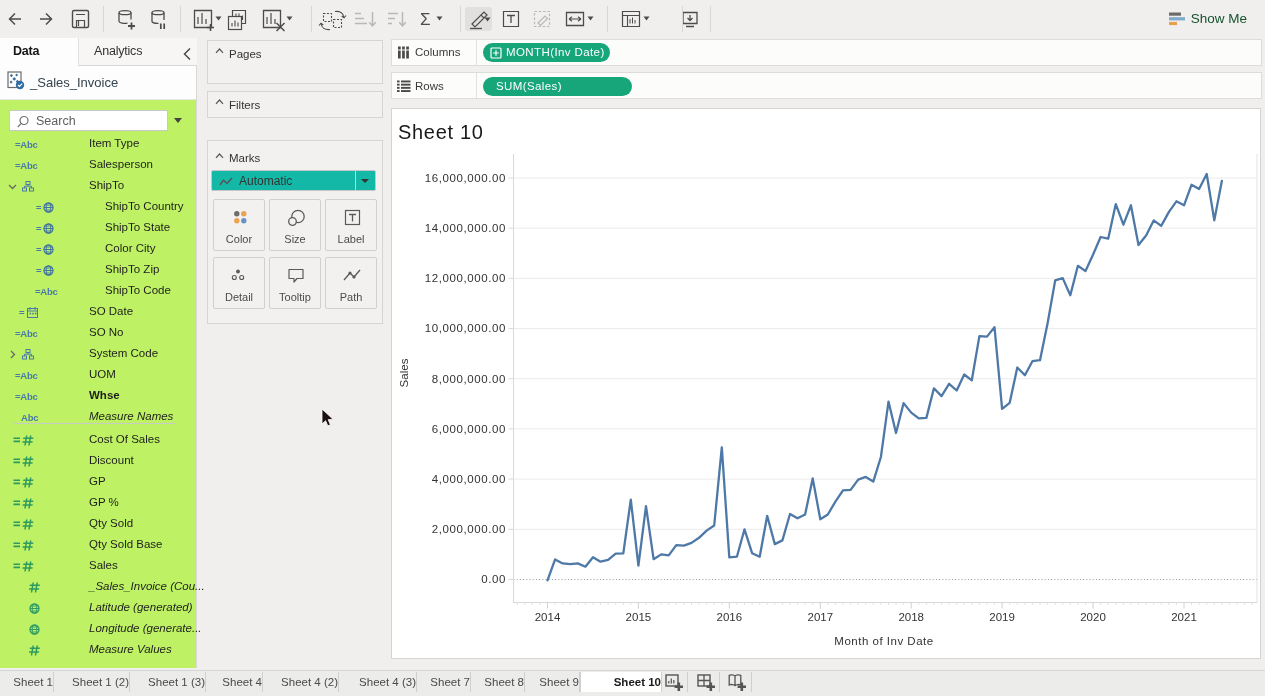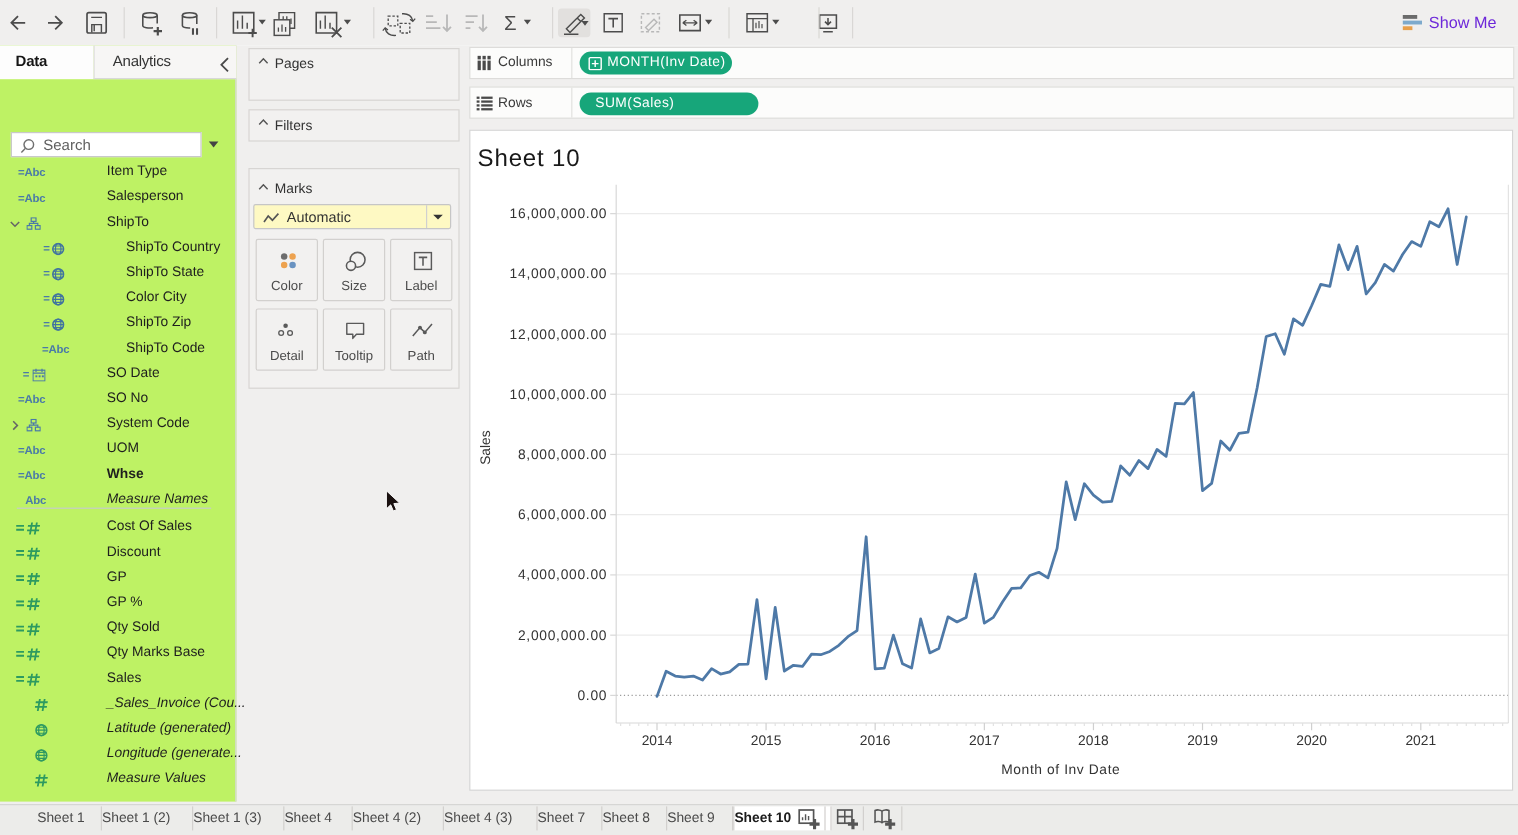--- a/index.html
+++ b/index.html
@@ -3,21 +3,21 @@
 <meta charset="utf-8">
 <style>
 * { margin:0; padding:0; box-sizing:border-box; }
 html,body { width:1265px; height:696px; overflow:hidden; }
 body { font-family:"Liberation Sans", sans-serif; position:relative; background:#fff; }
 #app { position:absolute; left:0; top:0; width:1265px; height:696px; }
 
 #toolbar { position:absolute; left:0; top:0; width:1265px; height:38px; background:#f0efee; }
 #toolbar svg { position:absolute; top:0; left:0; }
 .tsep { position:absolute; top:6px; width:1px; height:26px; background:#d9d7d5; }
-#showme { position:absolute; right:18px; top:11px; font-size:13.5px; color:#6d28d9;text-align:center; }
+#showme { position:absolute; right:18px; top:11px; font-size:13.5px; color:#14532d;text-align:center; }
 
 #base { position:absolute; left:0; top:38px; width:1265px; height:632px; background:#f0efee; }
 #datapane { position:absolute; left:0; top:38px; width:197px; height:630px; background:#bef264; border-right:1px solid #d8d8d8; }
 
 .dtab { position:absolute; top:0; height:28px; font-size:12.5px; letter-spacing:-0.2px; }
 #tab-data { left:0; width:78px; background:#fdfdfd; color:#161616; font-weight:bold; }
 #tab-analytics { left:78px; width:119px; background:#f7f6f5; color:#333; border-left:1px solid #e0e0e0; border-bottom:1px solid #d8d8d8; }
 .dtab span { position:absolute; top:6px; }
 
 #dsrow { position:absolute; left:0; top:28px; width:196px; height:34px; background:#fdfdfd; border-bottom:1px solid #e4e4e4; }
@@ -31,37 +31,37 @@
 .frow { position:absolute; left:0; width:196px; height:21px; }
 .ftext { position:absolute; top:3px; font-size:11.5px; color:#1e1e1e; white-space:nowrap;margin-left:39px; }
 .fit { font-style:italic; }
 .fic { position:absolute; top:5px; font-size:9.5px; font-weight:bold; letter-spacing:-0.2px; }
 .blue { color:#4a7aa8; }
 #fsep { position:absolute; left:14px; width:162px; height:1px; background:#c6cdc9; }
 
 .card { position:absolute; background:#f2f1f0; border:1px solid #d7d5d3; }
 .cardtitle { position:absolute; left:21px; top:7px; font-size:11.5px; color:#333; }
 
-#autobox { position:absolute; left:211px; top:170px; width:165px; height:21px; background:#fef9c3; border:1px solid #c6c6c6; border-radius:2px; }
+#autobox { position:absolute; left:211px; top:170px; width:165px; height:21px; background:#14b8a6; border:1px solid #c6c6c6; border-radius:2px; }
 #autobox .txt { position:absolute; left:27px; top:3px; font-size:12px; color:#333; }
 #autobox .dd { position:absolute; right:0; top:0; width:20px; height:19px; border-left:1px solid #d0d0d0; }
 #autobox .caret { position:absolute; right:6px; top:8px; width:0; height:0; border-left:4px solid transparent; border-right:4px solid transparent; border-top:4.5px solid #333; }
 .mbtn { position:absolute; width:52px; height:52px; border:1px solid #d2d0ce; border-radius:2px; }
 .mbtn .lbl { position:absolute; bottom:5px; width:100%; text-align:center; font-size:11px; color:#4c4c4c; }
 
 .shelfrow { position:absolute; left:391px; width:871px; background:#fcfcfb; border:1px solid #dddcda; }
 .shelflabel { position:absolute; left:23px; font-size:11.5px; color:#3a3a3a; }
 .shelfdiv { position:absolute; left:84px; top:0; width:1px; height:100%; background:#e2e1df; }
 .pill { position:absolute; left:91px; height:19px; border-radius:9.5px; background:#17a67a; color:#fff; font-size:11.5px; letter-spacing:0.4px; }
 
 #worksheet { position:absolute; left:391px; top:108px; width:870px; height:551px; background:#fff; border:1px solid #d4d4d4; }
 #wtitle { position:absolute; left:6px; top:11.5px; font-size:20px; font-weight:normal; color:#191919; letter-spacing:0.7px; }
 
 #tabbar { position:absolute; left:0; top:670px; width:1265px; height:26px; background:#ececea; border-top:1px solid #d6d6d4; }
-.sheettab { position:absolute; top:1px; height:20px; border-right:1px solid #d2d0ce; font-size:11.5px; color:#4a4a4a; text-align:left;margin-left:31px; }
+.sheettab { position:absolute; top:1px; height:20px; border-right:1px solid #d2d0ce; font-size:11.5px; color:#4a4a4a; text-align:right; }
 .sheettab span { position:absolute; top:4px; left:0; width:100%; }
 #activetab { background:#fff; color:#1b1b1b; font-weight:bold; border-right:1px solid #d2d0ce; border-left:1px solid #d2d0ce; }
 </style>
 </head>
 <body>
 <div id="app">
 <div id="toolbar">
       <svg width="1265" height="38" viewBox="0 0 1265 38">
 <path d="M21 19 H10 M15 13.5 L9.5 19 L15 24.5" fill="none" stroke="#4c4c4c" stroke-width="1.5"></path>
 <path d="M40 19 H51 M46 13.5 L51.5 19 L46 24.5" fill="none" stroke="#4c4c4c" stroke-width="1.5"></path>
@@ -129,20 +129,35 @@
       <div id="showme">Show Me</div>
     </div>
 <div id="base"></div>
 <div id="datapane">
   <div class="dtab" id="tab-data">
         <span style="left:13px;">Data</span>
       </div>
   <div class="dtab" id="tab-analytics">
         <span style="left:15px;">Analytics</span>
       </div>
+  <div id="dsrow">
+        <svg width="18" height="19" viewBox="0 0 18 19" style="position:absolute;left:7px;top:5px;">
+          <rect x="1" y="1" width="13" height="15.5" fill="#fff" stroke="#6b6b6b" stroke-width="1.2"></rect>
+          <g fill="#3f6fa0">
+            <rect x="3.2" y="3.4" width="2.4" height="2.4" transform="rotate(45 4.4 4.6)"></rect>
+            <rect x="8.6" y="3.0" width="2.1" height="2.1" transform="rotate(45 9.65 4.05)"></rect>
+            <rect x="5.9" y="6.6" width="2.7" height="2.7" transform="rotate(45 7.25 7.95)"></rect>
+            <rect x="3.0" y="10.0" width="2.2" height="2.2" transform="rotate(45 4.1 11.1)"></rect>
+            <rect x="9.2" y="9.2" width="2.4" height="2.4" transform="rotate(45 10.4 10.4)"></rect>
+          </g>
+          <circle cx="13" cy="14" r="4.2" fill="#2e6da4"></circle>
+          <path d="M11 14 L12.5 15.5 L15.2 12.6" fill="none" stroke="#fff" stroke-width="1.2"></path>
+        </svg>
+        <div id="dsname">_Sales_Invoice</div>
+      </div>
   <div id="searchbox">
         <svg width="14" height="14" viewBox="0 0 14 14" style="position:absolute;left:6px;top:3.5px;">
           <circle cx="8" cy="5.5" r="4" fill="none" stroke="#6f6f6f" stroke-width="1.2"></circle>
           <line x1="5" y1="8.7" x2="1.8" y2="12" stroke="#6f6f6f" stroke-width="1.2"></line>
         </svg>
         <span class="ph">Search</span>
       </div>
       <div id="searchcaret"></div>
       <svg width="10" height="14" viewBox="0 0 10 14" style="position:absolute;left:182px;top:9px;">
         <path d="M8 1.5 L2.5 7 L8 12.5" fill="none" stroke="#4a4a4a" stroke-width="1.5"></path>
@@ -317,21 +332,21 @@
           </svg>
           <span class="ftext" style="left:50px;">Qty Sold</span>
         </div>
 <div class="frow" style="top:401px;">
           <svg width="22" height="13" viewBox="0 0 22 13" style="position:absolute;left:13px;top:4px;">
             <path d="M0.5 4.2 H7 M0.5 7.4 H7" stroke="#2d9a60" stroke-width="1.6" fill="none"></path>
             <g transform="translate(9.5,0) skewX(-10)" stroke="#2d9a60" stroke-width="1.5" fill="none">
               <path d="M4.5 1.5 V11.5 M8.5 1.5 V11.5 M1.5 4.2 H11.5 M1.5 8 H11.5"></path>
             </g>
           </svg>
-          <span class="ftext" style="left:50px;">Qty Marks Base</span>
+          <span class="ftext" style="left:50px;">Qty Sold Base</span>
         </div>
 <div class="frow" style="top:422px;">
           <svg width="22" height="13" viewBox="0 0 22 13" style="position:absolute;left:13px;top:4px;">
             <path d="M0.5 4.2 H7 M0.5 7.4 H7" stroke="#2d9a60" stroke-width="1.6" fill="none"></path>
             <g transform="translate(9.5,0) skewX(-10)" stroke="#2d9a60" stroke-width="1.5" fill="none">
               <path d="M4.5 1.5 V11.5 M8.5 1.5 V11.5 M1.5 4.2 H11.5 M1.5 8 H11.5"></path>
             </g>
           </svg>
           <span class="ftext" style="left:50px;">Sales</span>
         </div>

